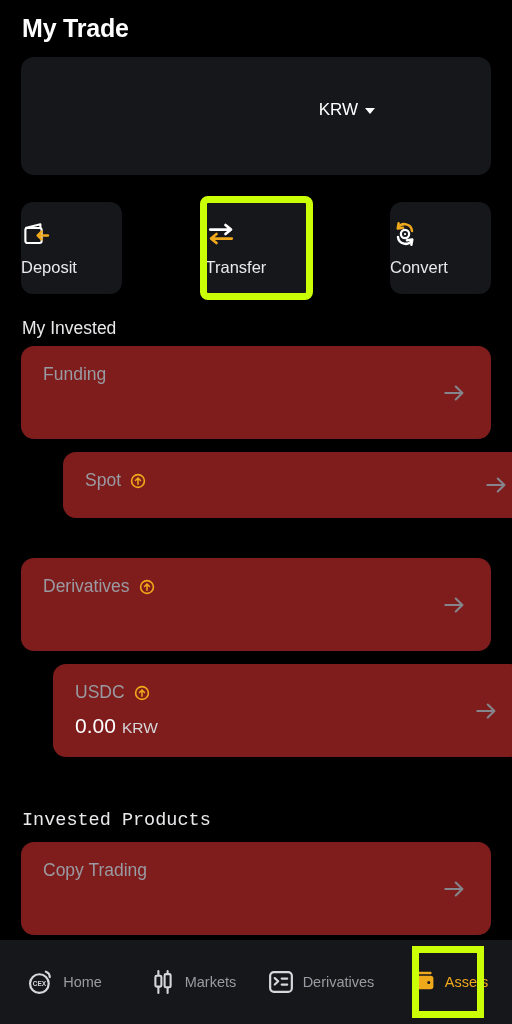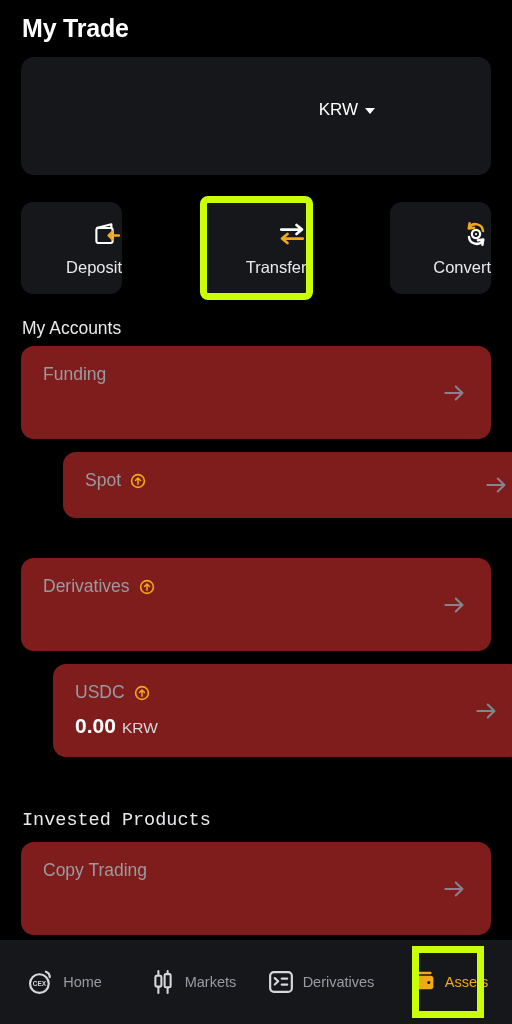--- a/index.html
+++ b/index.html
@@ -48,21 +48,21 @@
     left: 21px; top: 202px;
     width: 470px; height: 92px;
     display: flex; justify-content: space-between;
   }
   .action-btn {
     position: relative;
     width: 101px; height: 92px;
     background: #16171B;
     border-radius: 12px;
     display: flex; flex-direction: column;
-    align-items: flex-end; justify-content: center;
+    align-items: flex-start; justify-content: center;
     gap: 9px;
   }
   .action-btn.highlighted {
     outline: 7px solid #CBFF06;
     outline-offset: -1px;
     border-radius: 2px;
   }
   .action-label { font-size: 16.5px; color: #E9E9EC; }
   .action-icon { width: 30px; height: 30px; display: block; }
 
@@ -87,21 +87,21 @@
     position: absolute;
     left: 22px; top: 18px;
     display: flex; align-items: center; gap: 9px;
   }
   .acct-name { font-size: 17.5px; color: #9A9BA2; }
   .acct-value {
     position: absolute;
     left: 22px; top: 50px;
     display: flex; align-items: baseline; gap: 6px;
   }
-  .acct-amount { font-size: 21px; font-weight: bold; color: #ffffff; }
+  .acct-amount { font-size: 21px; font-weight: normal; color: #ffffff; }
   .acct-unit { font-size: 15.5px; color: #D6D7DB; }
   .row-arrow {
     position: absolute;
     right: 24px; top: 50%;
     transform: translateY(-50%);
     width: 26px; height: 26px;
   }
   .badge-up { width: 16px; height: 16px; display: block; }
 
   
@@ -174,21 +174,21 @@
       <path d="M6.4 14.4 A6 6 0 0 0 17.6 16.8" stroke="#fff" stroke-width="2" stroke-linecap="round"></path>
       <path d="M17.1 20.6 L17.8 16.4 L13.6 17" fill="none" stroke="#fff" stroke-width="2" stroke-linecap="round" stroke-linejoin="round"></path>
       <circle cx="12" cy="12" r="3.3" stroke="#fff" stroke-width="1.8"></circle>
       <circle cx="12" cy="12" r="0.9" fill="#fff"></circle>
     </svg>
         </span>
         <span class="action-label">Convert</span>
       </div>
     </div>
 
-  <div class="section-title" id="t-accounts">My Accounts</div>
+  <div class="section-title" id="t-accounts">My Invested</div>
   <div id="accounts-host">
       <div class="acct-card" style="top: 346px; height: 93px;"><div class="acct-name-row">
           <span class="acct-name">Funding</span>
         </div><span><svg class="row-arrow" viewBox="0 0 24 24" fill="none">
       <path d="M4 12 H19.4 M13.6 6 L19.8 12 L13.6 18" stroke="#85868D" stroke-width="1.9" stroke-linecap="round" stroke-linejoin="round"></path>
     </svg></span></div>
       <div class="acct-card" style="top: 452px; height: 66px; margin-left: 42px;"><div class="acct-name-row">
           <span class="acct-name">Spot</span>
           <span>
             <svg class="badge-up" viewBox="0 0 20 20" fill="none">

